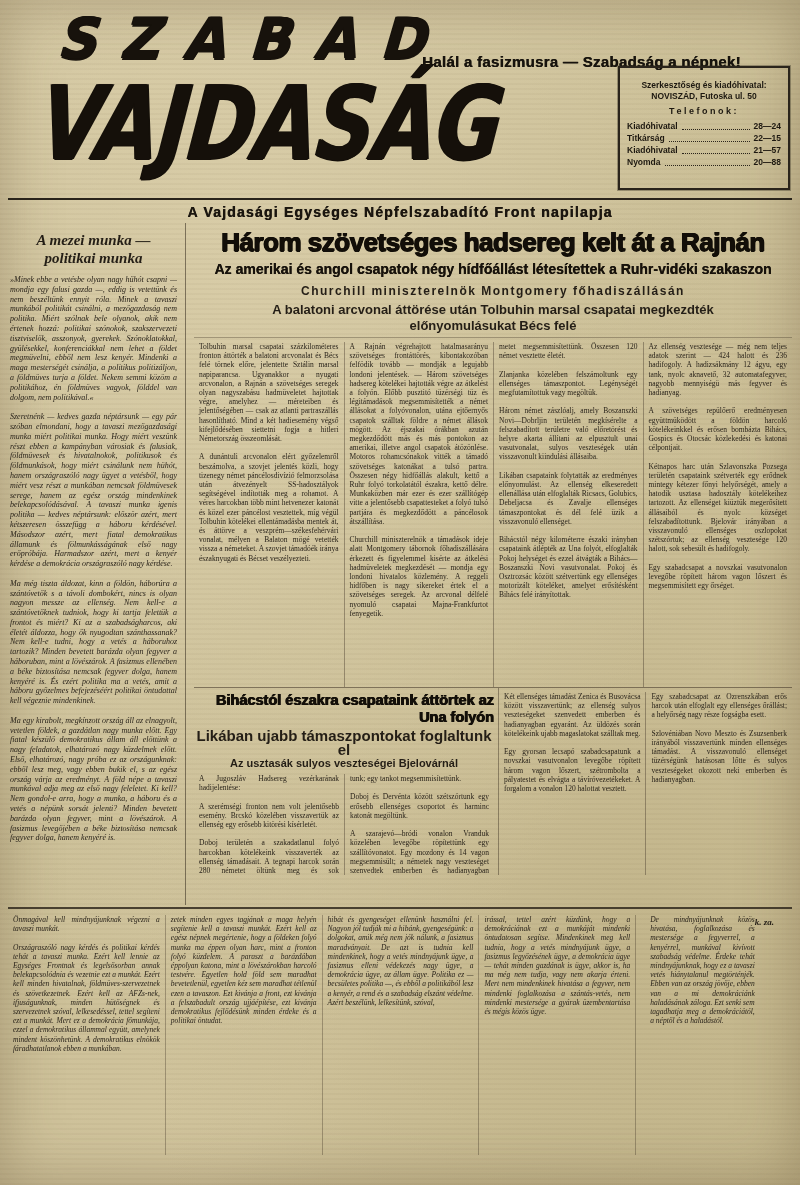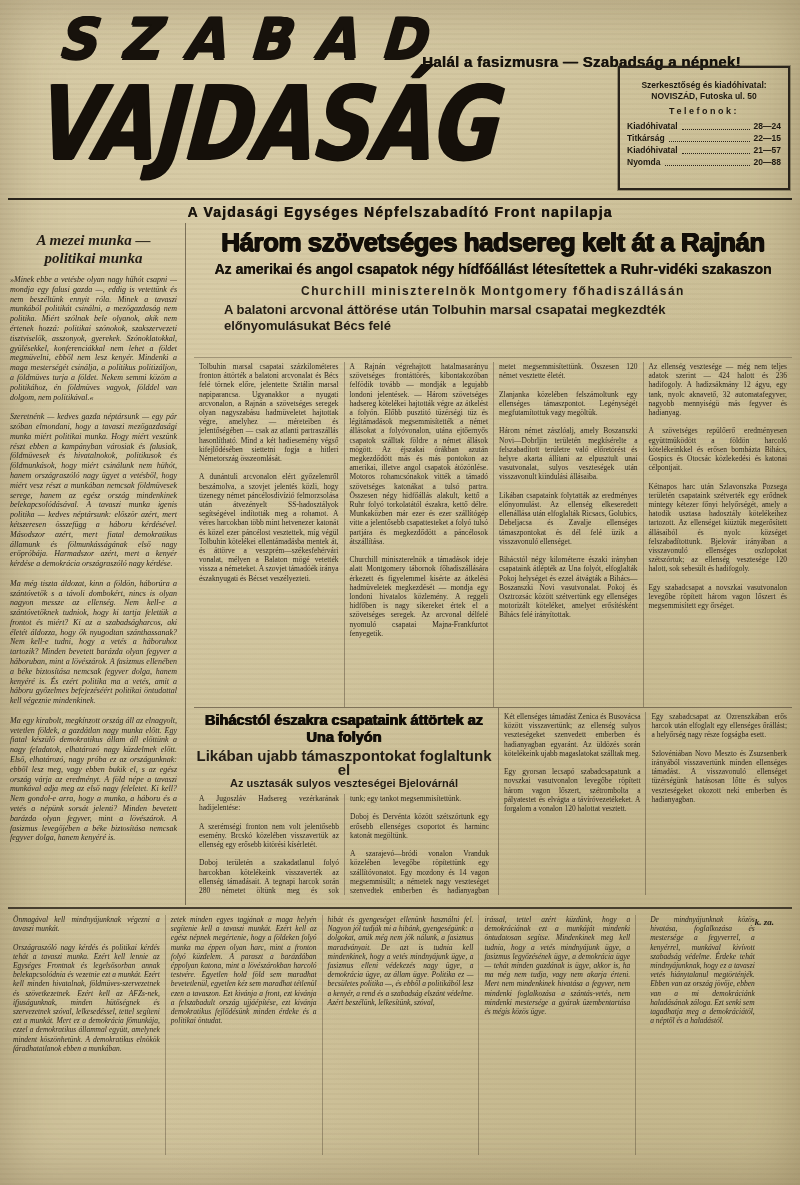--- a/index.html
+++ b/index.html
@@ -80,31 +80,31 @@
     line-height:30px; text-align:center; letter-spacing:-.5px; color:#120e08;
     text-shadow:.7px 0 currentColor, -.7px 0 currentColor, 0 .5px currentColor;
     margin-bottom:4px;
   }
   .subhead1 { font-family:"Liberation Sans",sans-serif; font-weight:bold; font-size:14px;
               line-height:17px; text-align:center; margin:0 14px 4px; color:#17120b;
               text-shadow:.3px 0 currentColor; }
   .subhead2 { font-family:"Liberation Sans",sans-serif; font-weight:bold; font-size:12px;
               line-height:14px; letter-spacing:1.5px; text-align:center; margin:2px 0 3px; }
   .subhead3 { font-family:"Liberation Sans",sans-serif; font-weight:bold; font-size:13px;
-              line-height:15.5px; margin:1px 30px 24px; }
+              line-height:15.5px; text-align:center; margin:1px 30px 4px; }
   .cols4 { display:grid; grid-template-columns:repeat(4,1fr); height:350px;
            overflow:hidden; border-top:1px solid rgba(60,48,34,.35); padding-top:4px; }
   .bodytext { font-size:7.5px; line-height:9.2px; text-align:justify;
               white-space:pre-line; overflow:hidden; padding:0 5px; }
   .cols4 > .bodytext + .bodytext { border-left:1px solid rgba(60,48,34,.4); }
   .second-row { display:flex; height:188px; border-top:1px solid rgba(60,48,34,.55); overflow:hidden; }
   .bihacs { width:51%; flex:0 0 51%; border-right:1px solid rgba(60,48,34,.45);
             padding:4px 4px 0 0; }
   .bihacs-headline { font-family:"Liberation Sans",sans-serif; font-weight:bold;
-                     font-size:14.5px; line-height:17px; text-align:center; color:#130f09;
+                     font-size:14.5px; line-height:17px; text-align:right; color:#130f09;
                      text-shadow:.6px 0 currentColor, -.4px 0 currentColor; }
   .bihacs-sub1 { font-family:"Liberation Sans",sans-serif; font-weight:bold; font-size:15px;
                  line-height:14px; text-align:center; margin-top:3px; }
   .bihacs-sub2 { font-family:"Liberation Sans",sans-serif; font-weight:bold; font-size:11px;
                  line-height:13px; text-align:center; margin-bottom:4px; }
   .bihacs-cols { display:grid; grid-template-columns:1fr 1fr; height:116px; overflow:hidden; }
   .bihacs-cols > .bodytext + .bodytext { border-left:1px solid rgba(60,48,34,.4); }
   .cont-cols { flex:1; display:grid; grid-template-columns:1fr 1fr; padding-top:4px; overflow:hidden; }
   .cont-cols > .bodytext + .bodytext { border-left:1px solid rgba(60,48,34,.4); }
   

